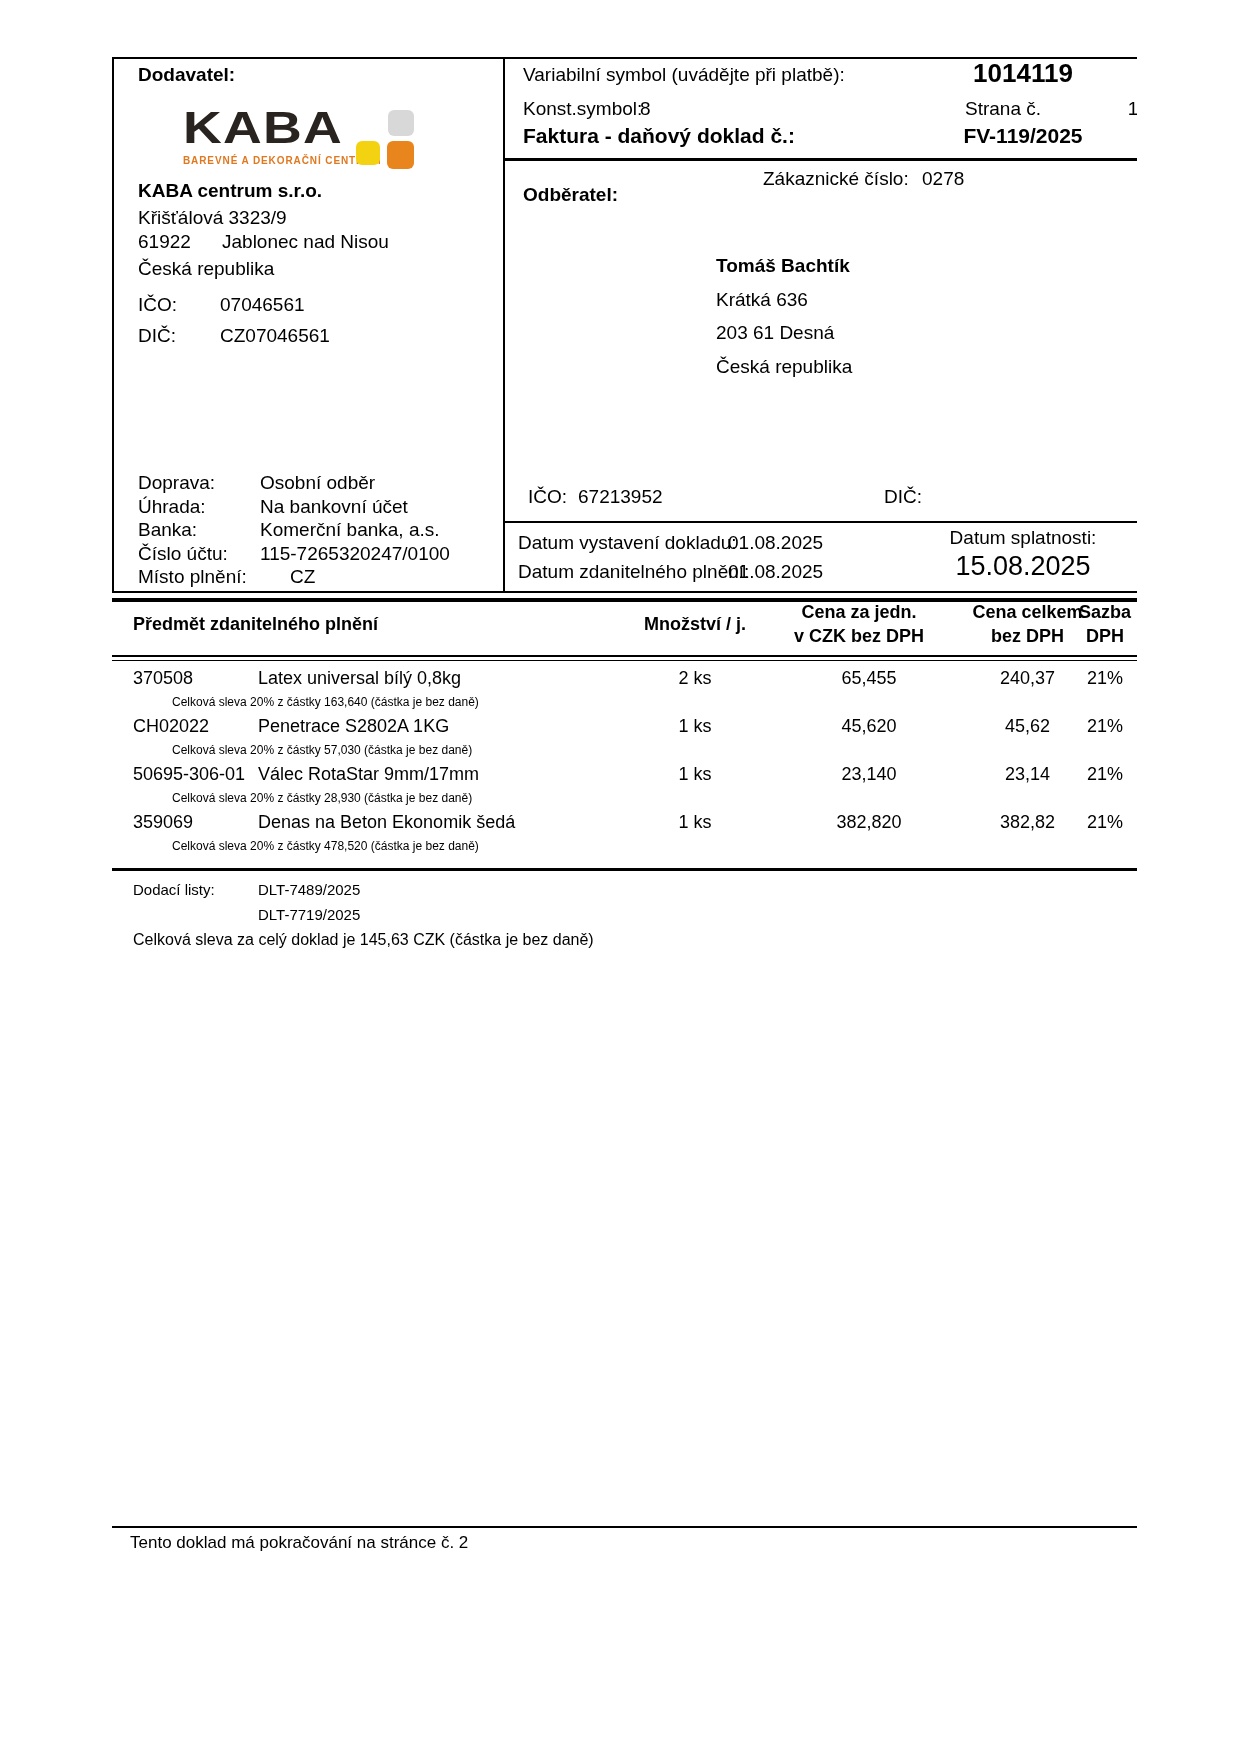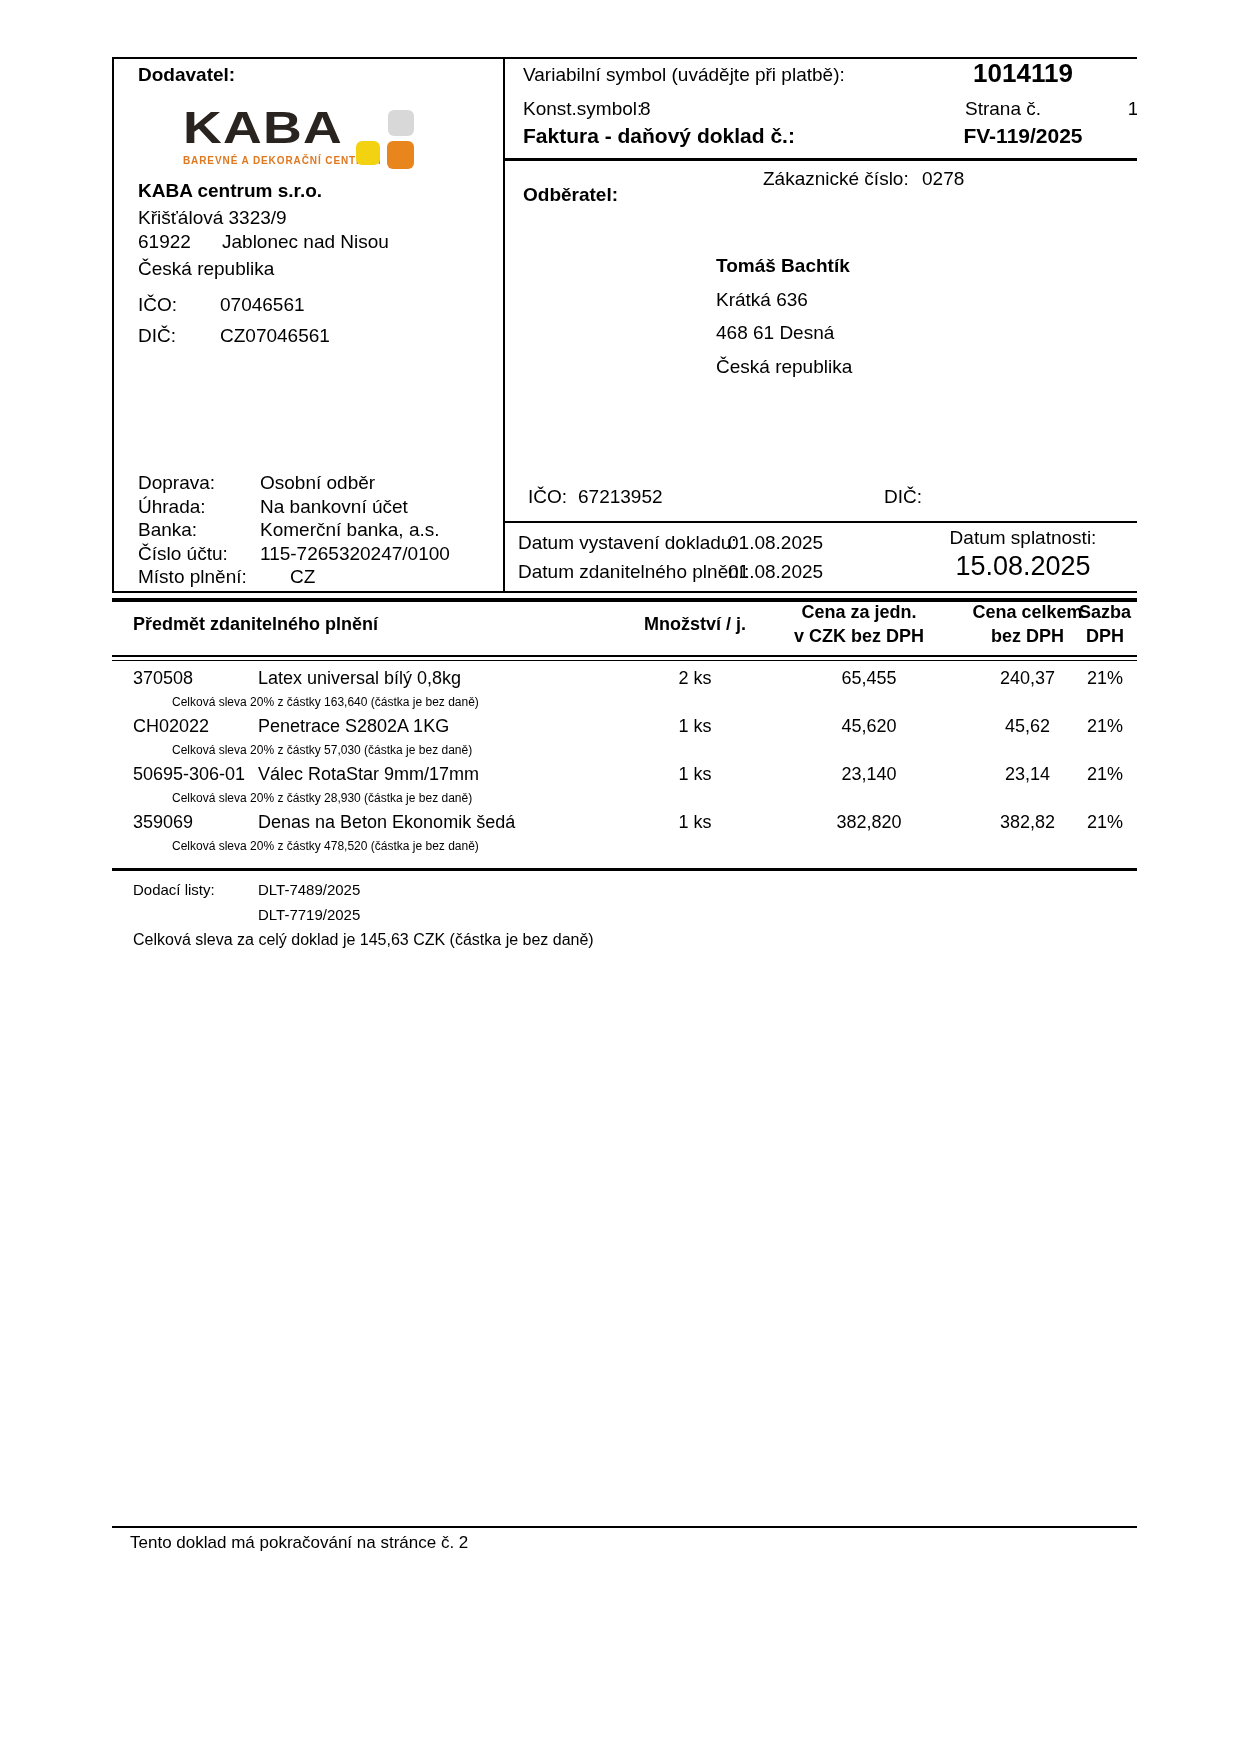--- a/index.html
+++ b/index.html
@@ -77,21 +77,21 @@
 
   <div class="abs b t21" style="left:523px;top:124px;">Faktura - daňový doklad č.:</div>
   <div class="abs b t21 right" style="left:898px;top:124px;width:250px;">FV-119/2025</div>
 
   <div class="abs b t19" style="left:523px;top:168px;margin-top:16px;">Odběratel:</div>
   <div class="abs t19" style="left:763px;top:168px;">Zákaznické číslo:</div>
   <div class="abs t19" style="left:922px;top:168px;">0278</div>
 
   <div class="abs b t19" style="left:716px;top:255px;">Tomáš Bachtík</div>
   <div class="abs t19" style="left:716px;top:289px;">Krátká 636</div>
-  <div class="abs t19" style="left:716px;top:322px;">468 61 Desná</div>
+  <div class="abs t19" style="left:716px;top:322px;">203 61 Desná</div>
   <div class="abs t19" style="left:716px;top:356px;">Česká republika</div>
 
   <div class="abs t19" style="left:528px;top:486px;">IČO:</div>
   <div class="abs t19" style="left:578px;top:486px;">67213952</div>
   <div class="abs t19" style="left:884px;top:486px;">DIČ:</div>
   <div class="abs t19" style="left:935px;top:486px;"></div>
 
   <div class="abs t19" style="left:518px;top:532px;">Datum vystavení dokladu:</div>
   <div class="abs t19" style="left:728px;top:532px;">01.08.2025</div>
   <div class="abs t19" style="left:518px;top:561px;">Datum zdanitelného plnění:</div>

